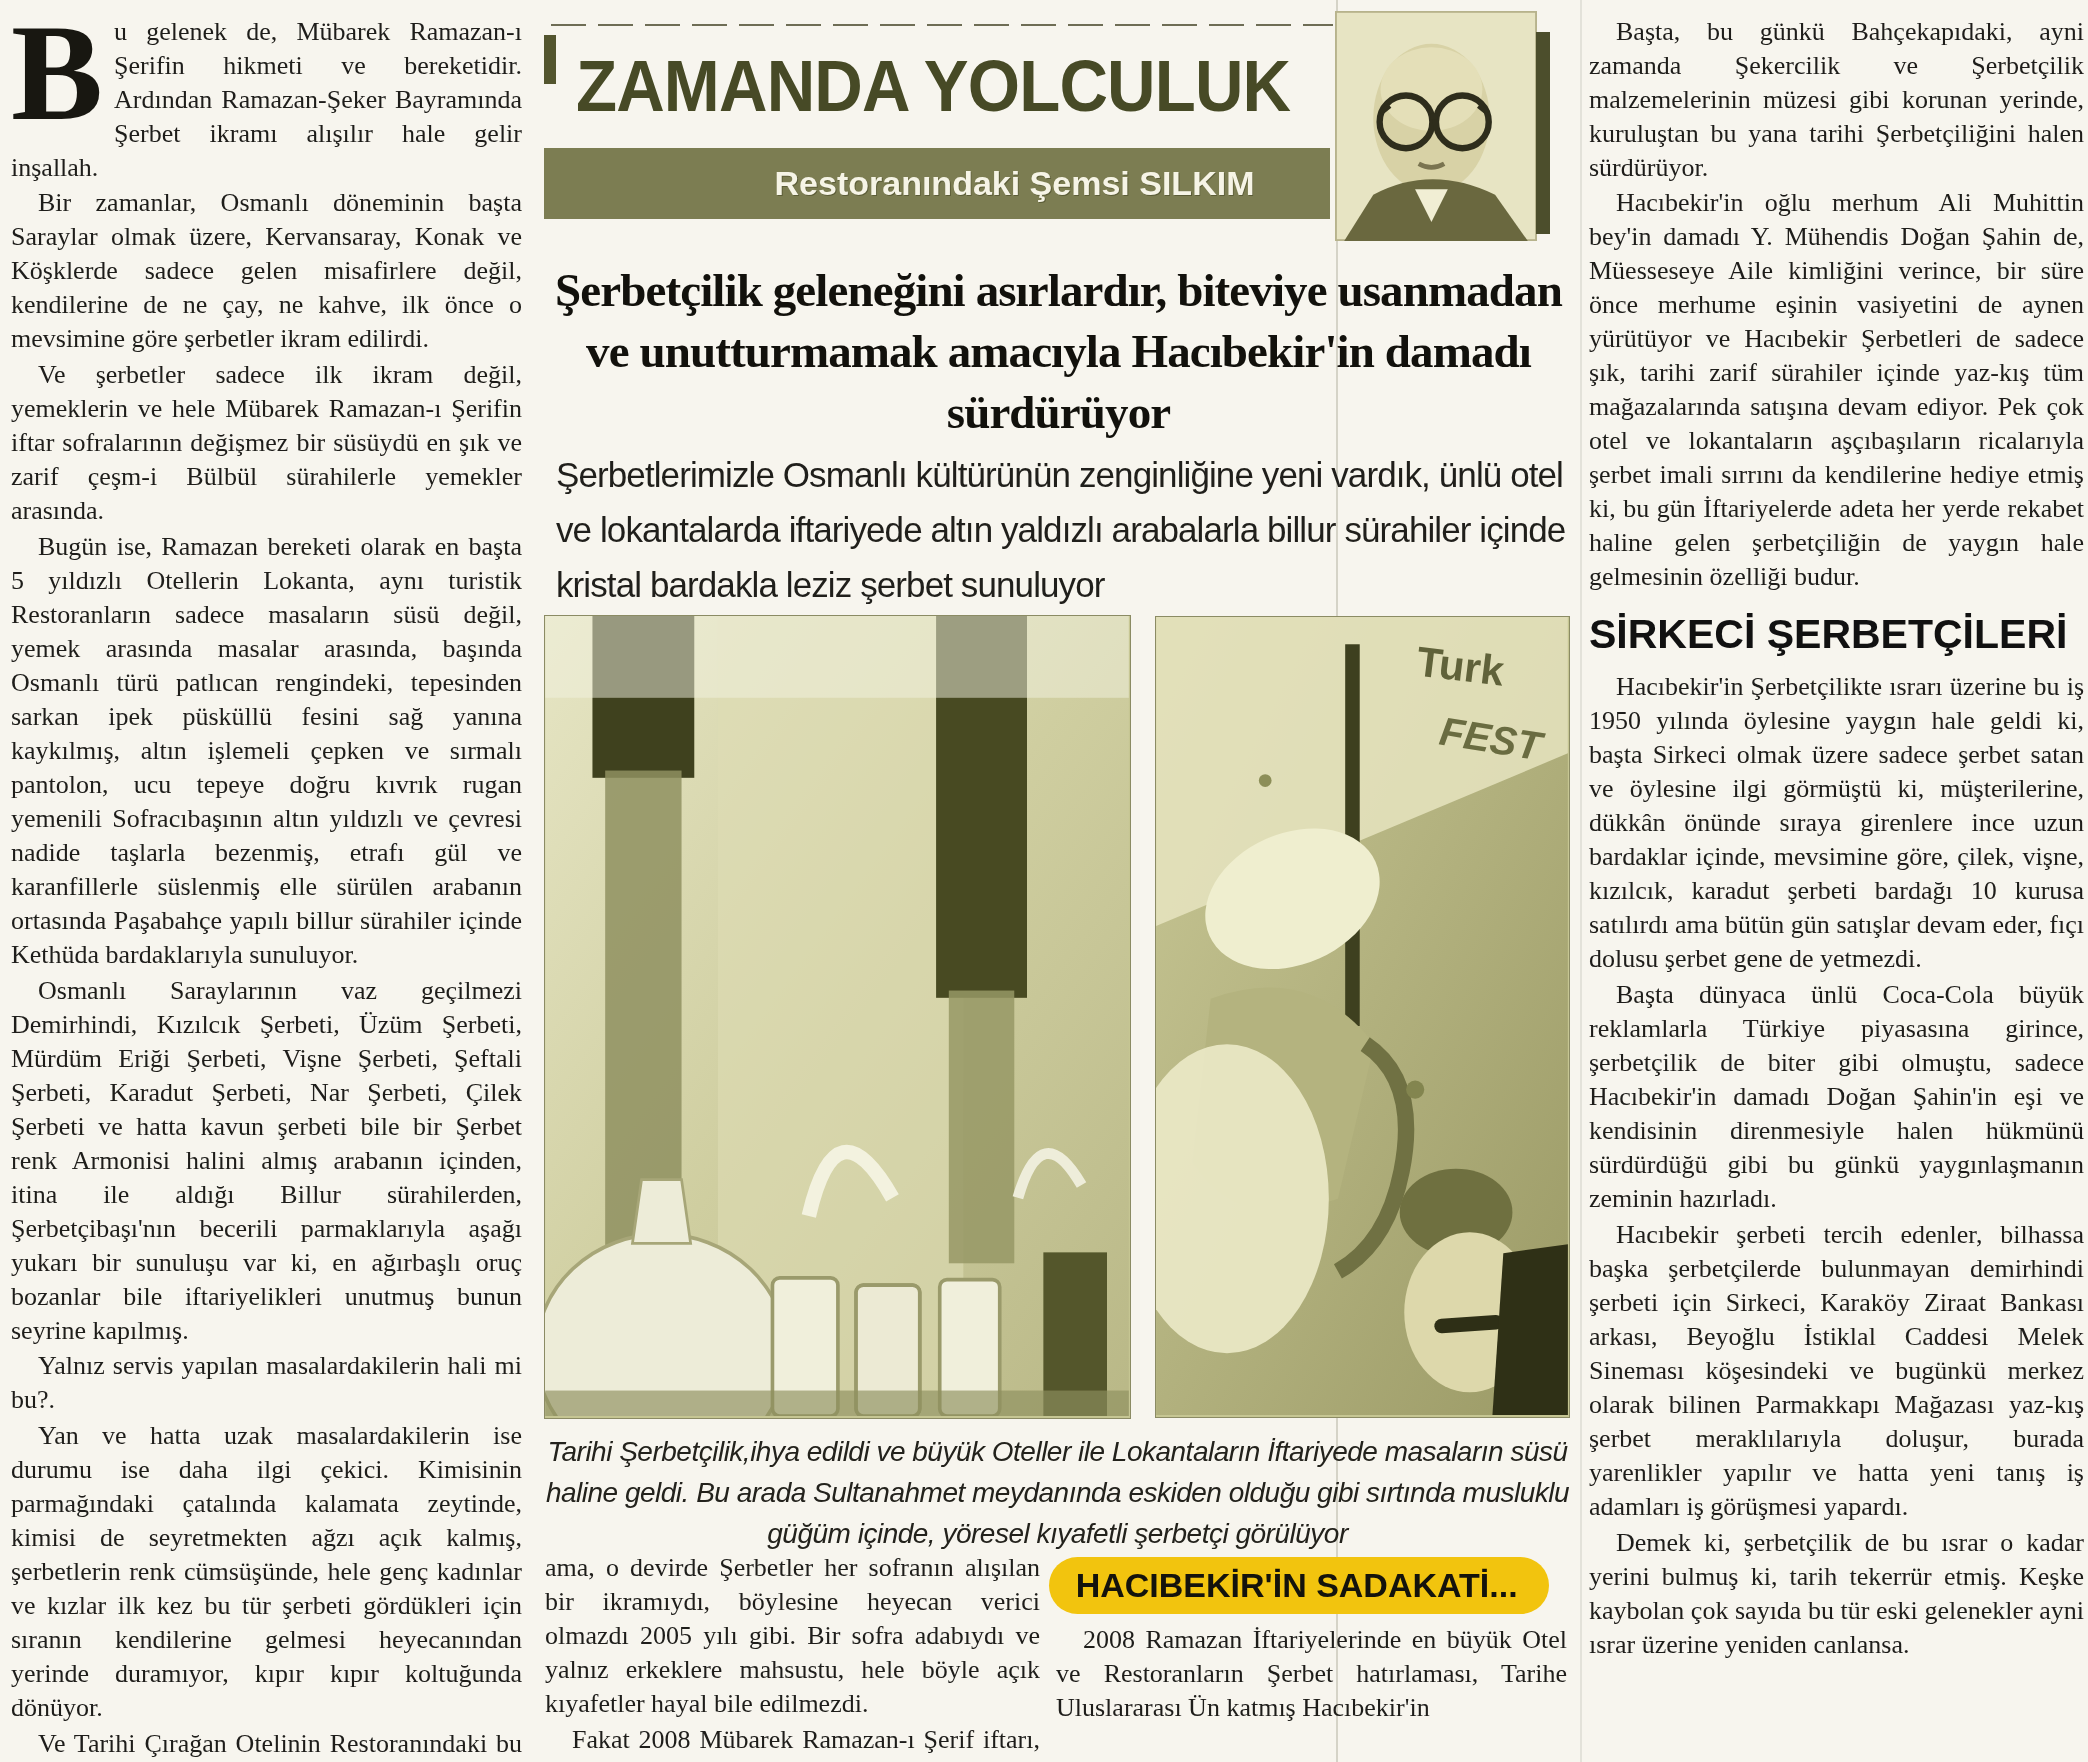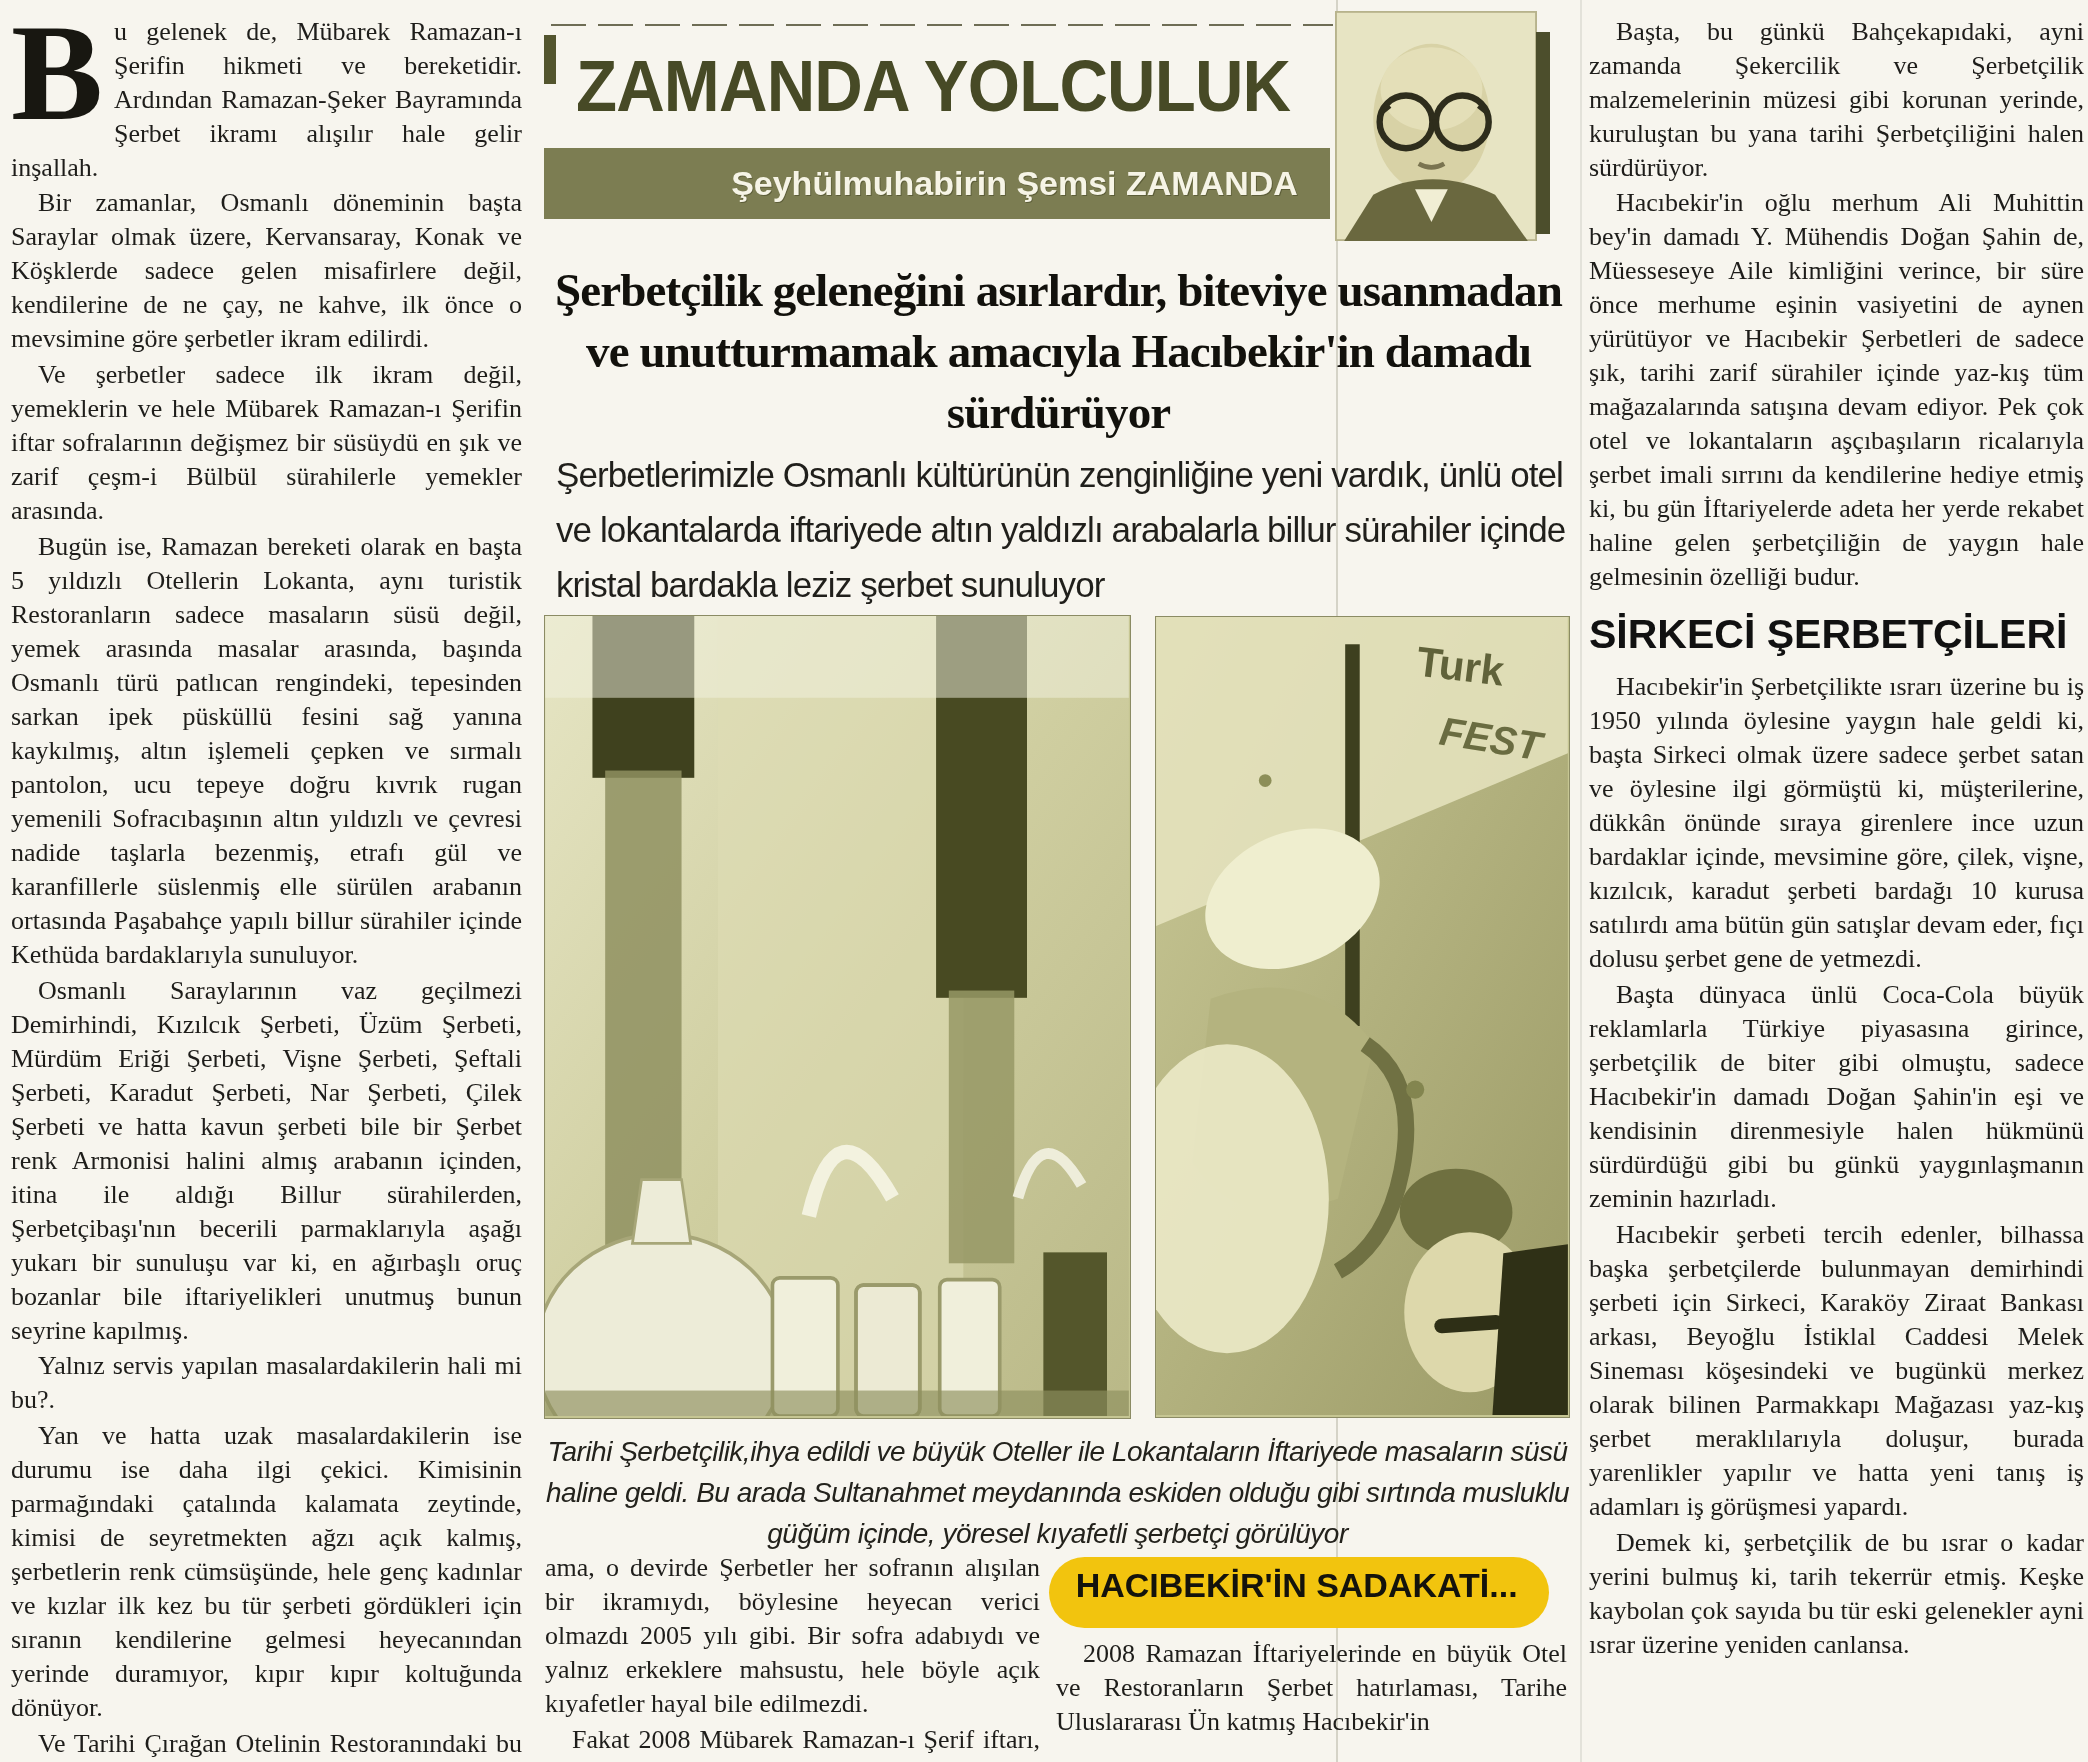--- a/index.html
+++ b/index.html
@@ -35,21 +35,21 @@
   
   .photo{border:1.8px solid #8b8b64;box-sizing:border-box;background:#c6c693;}
   .photo-left{left:544px;top:615px;width:587px;height:804px;}
   .photo-right{left:1155px;top:616px;width:415px;height:802px;}
   .caption{left:544px;top:1431px;width:1027px;text-align:center;
     font-family:"Liberation Sans",sans-serif;font-style:italic;font-size:28px;
     line-height:41px;color:#23221c;letter-spacing:-0.5px;}
   
   .mid-left{left:545px;top:1551px;width:495px;}
   .mid-right{left:1056px;top:1551px;width:511px;}
-  .pill{display:inline-block;background:#f2c40e;border-radius:36px;padding:9px 31px 23px 27px;
+  .pill{display:inline-block;background:#f2c40e;border-radius:36px;padding:9px 31px 9px 27px;
     font-family:"Liberation Sans",sans-serif;font-weight:bold;font-size:34px;color:#14130c;
     margin:5.5px 0 9px -7.3px;letter-spacing:0px;white-space:nowrap;}
   
   .crease{left:1336px;top:0;width:1.8px;height:1763px;background:rgba(110,110,85,0.25);}
   .divider{left:1580px;top:0;width:1.8px;height:1763px;background:rgba(60,60,45,0.10);}
 </style>
 </head>
 <body>
 
 <div class="abs crease"></div>
@@ -63,21 +63,21 @@
   <p class="bp ind">Osmanlı Saraylarının vaz geçilmezi Demirhindi, Kızılcık Şerbeti, Üzüm Şerbeti, Mürdüm Eriği Şerbeti, Vişne Şerbeti, Şeftali Şerbeti, Karadut Şerbeti, Nar Şerbeti, Çilek Şerbeti ve hatta kavun şerbeti bile bir Şerbet renk Armonisi halini almış arabanın içinden, itina ile aldığı Billur sürahilerden, Şerbetçibaşı'nın becerili parmaklarıyla aşağı yukarı bir sunuluşu var ki, en ağırbaşlı oruç bozanlar bile iftariyelikleri unutmuş bunun seyrine kapılmış.</p>
   <p class="bp ind">Yalnız servis yapılan masalardakilerin hali mi bu?.</p>
   <p class="bp ind">Yan ve hatta uzak masalardakilerin ise durumu ise daha ilgi çekici. Kimisinin parmağındaki çatalında kalamata zeytinde, kimisi de seyretmekten ağzı açık kalmış, şerbetlerin renk cümsüşünde, hele genç kadınlar ve kızlar ilk kez bu tür şerbeti gördükleri için sıranın kendilerine gelmesi heyecanından yerinde duramıyor, kıpır kıpır koltuğunda dönüyor.</p>
   <p class="bp ind">Ve Tarihi Çırağan Otelinin Restoranındaki bu tablo, yıllar önce Padişah'ın Saray erkânına verdiği İftar sofralarını andırıyor</p>
 </div>
 
 <div class="abs mast-topline"></div>
 <div class="abs mast-vbar"></div>
 <div class="abs mast-title">ZAMANDA YOLCULUK</div>
 <div class="abs mast-bar">
-  <div class="mast-byline">Şeyhülmuhabirin Şemsi ZAMANDA</div>
+  <div class="mast-byline">Restoranındaki Şemsi SILKIM</div>
 </div>
 
 <div class="abs portrait">
   <svg width="202" height="230" viewBox="0 0 222 253">
     <rect width="222" height="253" fill="#e7e4c3"></rect>
     <rect width="222" height="253" fill="none" stroke="#b7b38c" stroke-width="4"></rect>
     <ellipse cx="106" cy="118" rx="64" ry="82" fill="#d8d2a6"></ellipse>
     <ellipse cx="106" cy="86" rx="56" ry="46" fill="#e4dfb8"></ellipse>
     <path d="M10,253 L42,202 Q106,168 176,202 L212,253 Z" fill="#6a683f"></path>
     <path d="M88,196 L106,232 L124,196 Z" fill="#f1eed4"></path>

